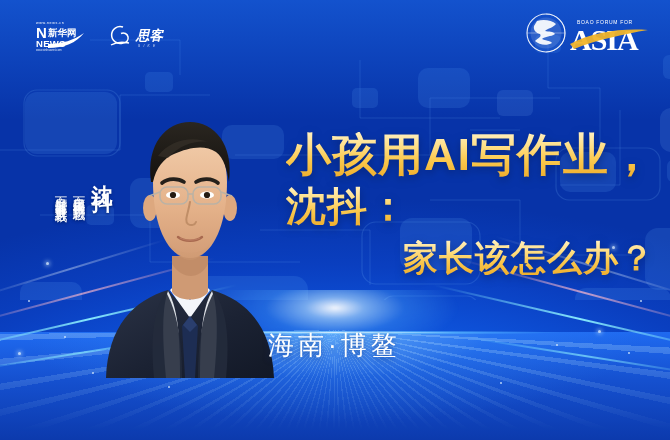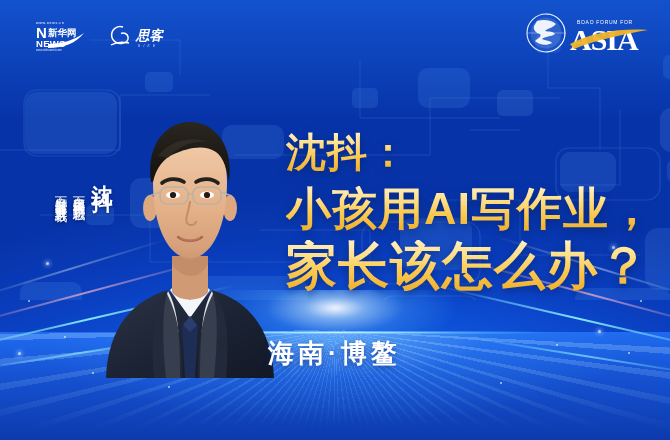--- a/index.html
+++ b/index.html
@@ -97,28 +97,27 @@
   .headline{position:absolute;left:286px;top:132px;}
   .hl{
     font-weight:bold;line-height:1.0;white-space:nowrap;letter-spacing:1px;
     background:linear-gradient(180deg,#FFF0C0 0%,#FFE08A 30%,#FBC94E 62%,#EFAF2E 100%);
     -webkit-background-clip:text;background-clip:text;
     color:transparent;-webkit-text-fill-color:transparent;
     filter:drop-shadow(0 3px 4px rgba(4,28,90,.55));
   }
   .hl1{font-size:40px;margin-bottom:14px;}
   .hl2{font-size:45px;margin-bottom:9px;}
-  .hl3{font-size:51px;}
+  .hl3{font-size:35px;text-align:right;}
 
   
   .location{
-    position:absolute;left:268px;top:336px;color:#ffffff;
+    position:absolute;left:268px;top:328px;color:#ffffff;
     font-size:26px;letter-spacing:4px;
     text-shadow:0 2px 6px rgba(6,40,120,.6);
-    font-weight:bold;
   }
 </style>
 </head>
 <body>
 
 <div class="poster">
 
   <div class="circuits">
     <svg viewBox="0 0 670 300" preserveAspectRatio="none">
       <g stroke="rgba(120,185,255,.30)" stroke-width="1" fill="none">
@@ -309,20 +308,20 @@
 
       <path d="M74 166 C82 178 106 178 114 166 C110 177 100 182 94 182 C88 182 78 177 74 166 Z" fill="#cf9a74" opacity=".35"></path>
     </svg>
   </div>
 
   <div class="vtext v-name">沈抖</div>
   <div class="vtext v-t1">百度集团执行副总裁</div>
   <div class="vtext v-t2">百度智能云事业群总裁</div>
 
   <div class="headline">
+    <div class="hl hl2">小孩用AI写作业，</div>
     <div class="hl hl1">沈抖：</div>
-    <div class="hl hl2">小孩用AI写作业，</div>
     <div class="hl hl3">家长该怎么办？</div>
   </div>
 
   <div class="location">海南·博鳌</div>
 
 </div>
 
 </body></html>

